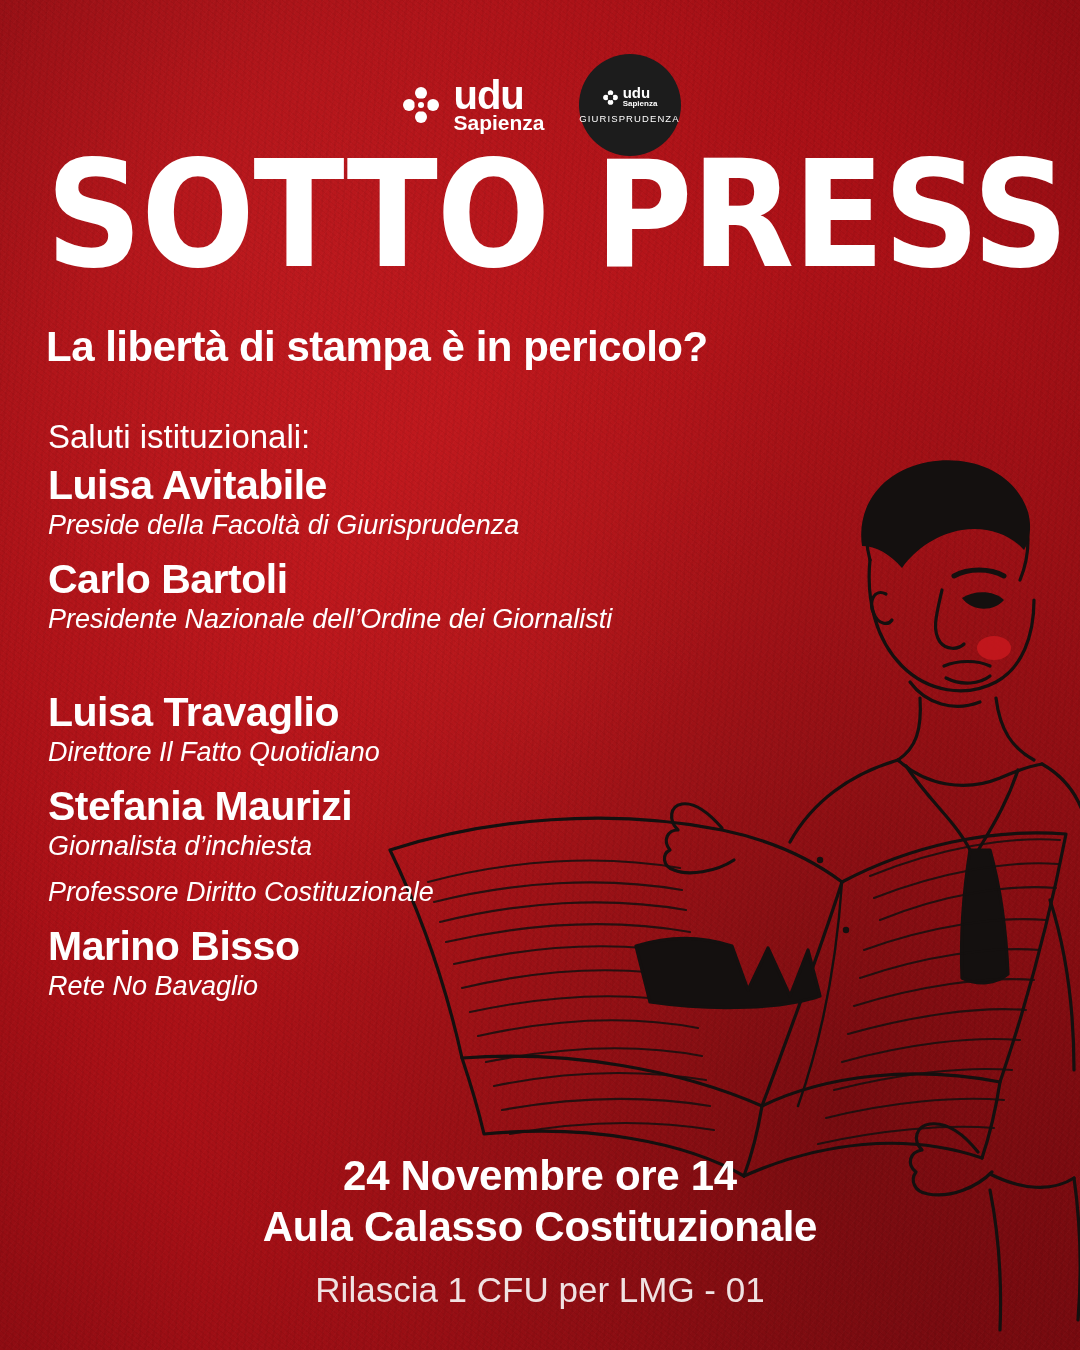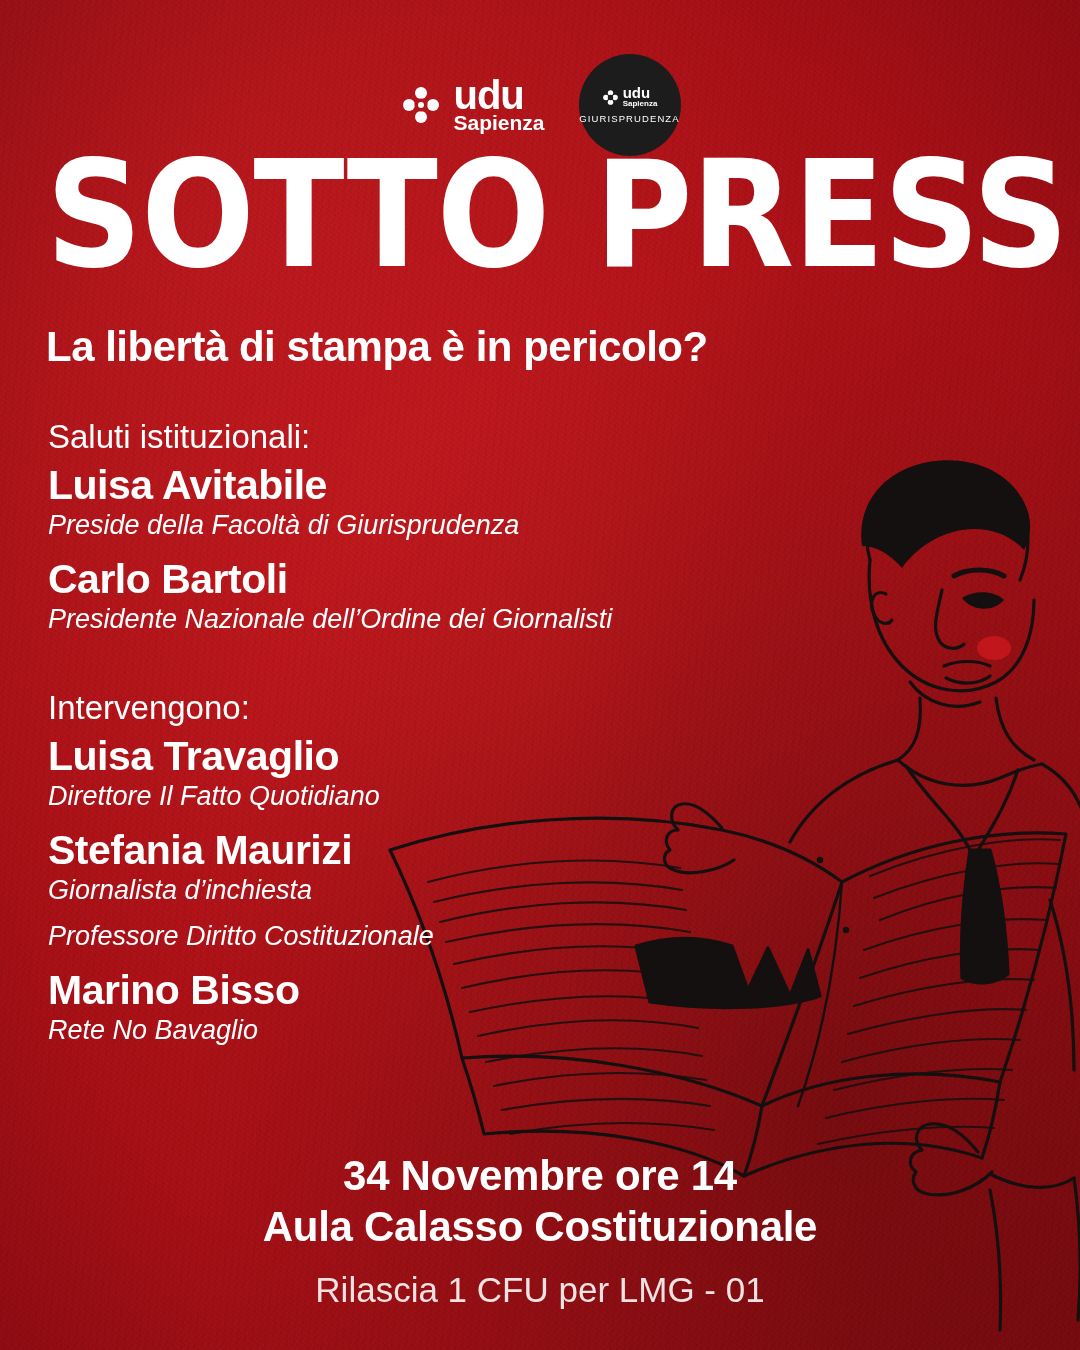--- a/index.html
+++ b/index.html
@@ -297,29 +297,28 @@
       <div class="section-label">Saluti istituzionali:</div>
       <div class="name">Luisa Avitabile</div>
       <div class="role">Preside della Facoltà di Giurisprudenza</div>
       <div class="name">Carlo Bartoli</div>
       <div class="role">Presidente Nazionale dell’Ordine dei Giornalisti</div>
     </div>
 
     <div class="block-gap"></div>
 
     <div>
-      <div class="section-label">Intervengono:</div>
       <div class="name">Luisa Travaglio</div>
       <div class="role">Direttore Il Fatto Quotidiano</div>
       <div class="name">Stefania Maurizi</div>
       <div class="role">Giornalista d’inchiesta</div>
       <div class="role">Professore Diritto Costituzionale</div>
       <div class="name">Marino Bisso</div>
       <div class="role">Rete No Bavaglio</div>
     </div>
   </div>
 
   <div class="footer">
-    <div class="when">34 Novembre ore 14</div>
+    <div class="when">24 Novembre ore 14</div>
     <div class="when">Aula Calasso Costituzionale</div>
     <div class="cfu">Rilascia 1 CFU per LMG - 01</div>
   </div>
 </div>
 
 </body></html>

